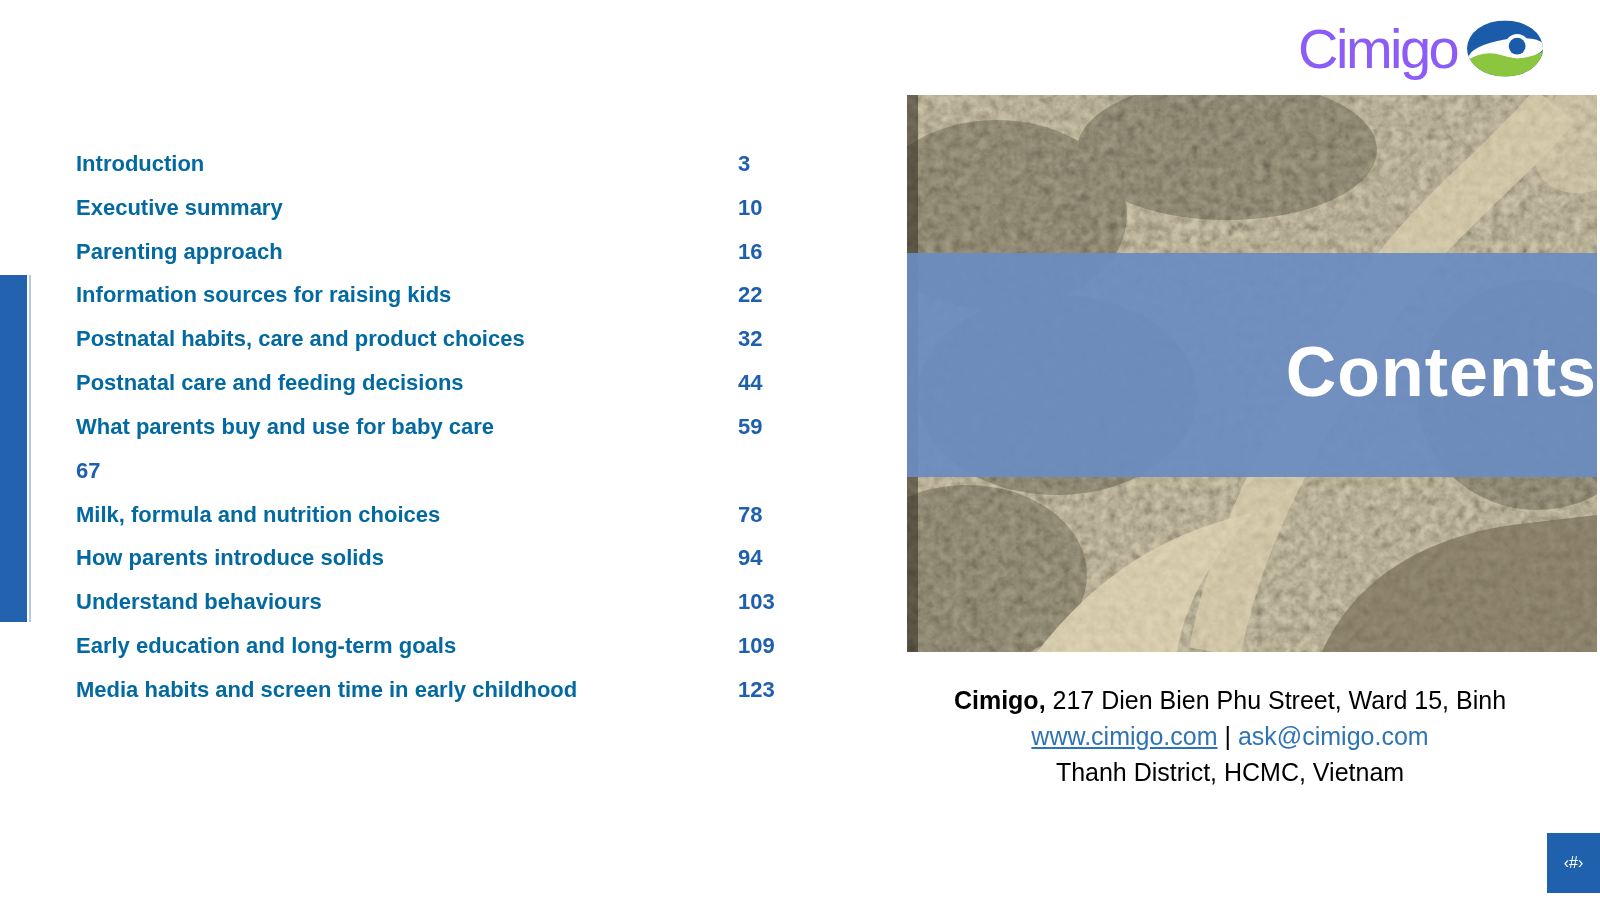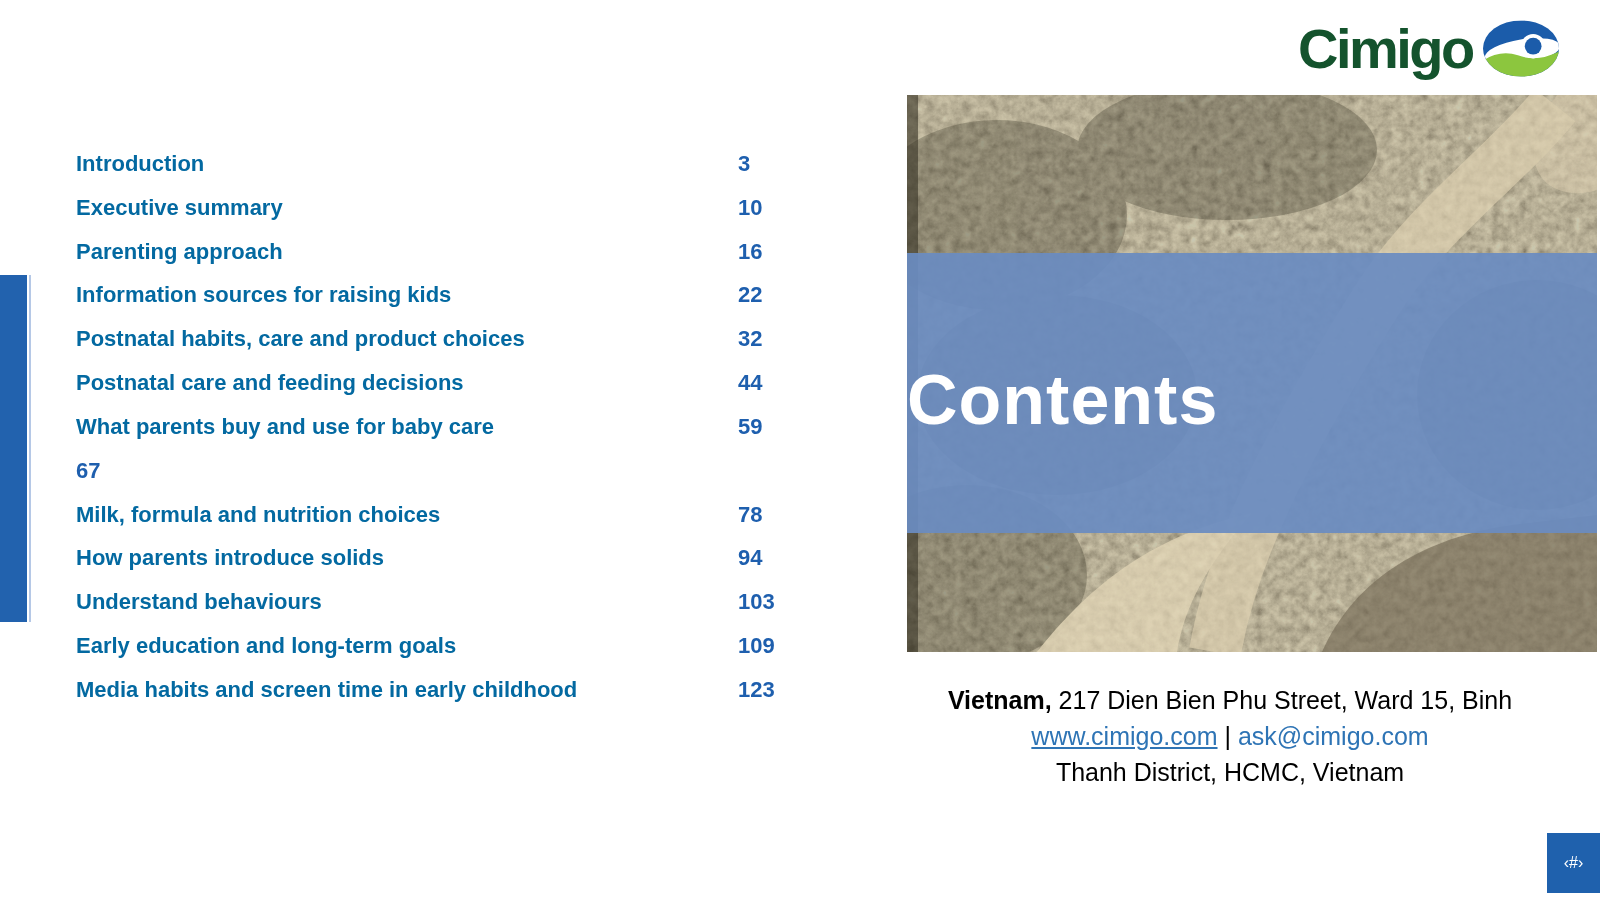--- a/index.html
+++ b/index.html
@@ -42,23 +42,23 @@
   .logo {
     position: absolute;
     left: 1298px;
     top: 20px;
     display: flex;
     align-items: center;
     gap: 10px;
   }
   .logo-text {
     font-size: 56px;
-    font-weight: bold;
+    font-weight: normal;
     letter-spacing: -2.5px;
-    color: #14532d;
+    color: #8b5cf6;
     line-height: 1;
   }
   .logo-eye { width: 76px; height: 57px; }
 
   
   .toc {
     position: absolute;
     left: 76px;
     top: 142px;
     width: 700px;
@@ -95,25 +95,25 @@
     inset: 0;
     width: 100%;
     height: 100%;
     display: block;
   }
   .band {
     position: absolute;
     left: 0;
     top: 158px;
     width: 690px;
-    height: 280px;
+    height: 224px;
     background: rgba(106, 140, 193, 0.93);
     display: flex;
     align-items: center;
-    justify-content: flex-start;
+    justify-content: flex-end;
   }
   .band h1 {
     margin: 0;
     padding-top: 14px;
     color: #ffffff;
     font-size: 70px;
     font-weight: bold;
     letter-spacing: 1px;
     line-height: 1;
   }
@@ -267,21 +267,21 @@
       <path d="M 415 557 C 448 482 520 442 605 430 L 690 420 L 690 557 Z" fill="#6e6450" opacity="0.9"></path>
       <rect width="690" height="557" filter="url(#ptex)" opacity="0.35"></rect>
       <rect width="11" height="557" fill="#2e2a1e" opacity="0.55"></rect>
     </svg>
     <div class="band">
       <h1>Contents</h1>
     </div>
   </figure>
 
   <div class="contact">
-    <p><strong>Vietnam,</strong> <span>217 Dien Bien Phu Street, Ward 15, Binh</span></p>
+    <p><strong>Cimigo,</strong> <span>217 Dien Bien Phu Street, Ward 15, Binh</span></p>
     <p>
       <a class="web">www.cimigo.com</a>
       <span class="sep">|</span>
       <a class="mail">ask@cimigo.com</a>
     </p>
     <p>Thanh District, HCMC, Vietnam</p>
   </div>
 
   <div class="page-badge">
     <span>‹#›</span>

